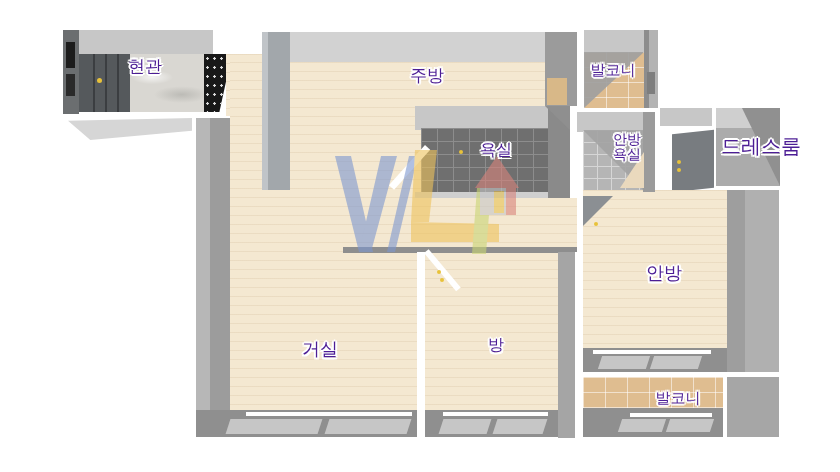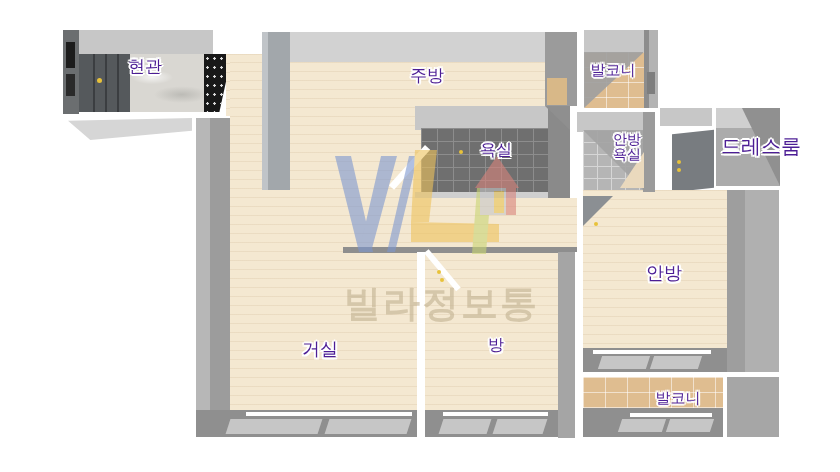--- a/index.html
+++ b/index.html
@@ -138,21 +138,20 @@
     <polygon points="56,8 72,8 46,104 34,104" fill="#7d97d0"></polygon>
     <polygon points="84,8 93,8 70,104 62,104" fill="#7d97d0"></polygon>
     <polygon points="90,2 112,2 104,74 86,74" fill="#eec35c"></polygon>
     <polygon points="86,74 174,76 174,94 86,94" fill="#eec35c"></polygon>
     <polygon points="152,40 166,40 161,106 147,106" fill="#c9d574"></polygon>
     <rect x="155" y="39" width="36" height="28" fill="#c6c6c6"></rect>
     <rect x="181" y="39" width="10" height="28" fill="#d8837c"></rect>
     <rect x="169" y="43" width="10" height="22" fill="#e7c253"></rect>
     <polygon points="150,40 172,8 194,40" fill="#d8837c"></polygon>
   </svg>
-  <div class="wm-brand">빌라정보통</div>
 
   <div class="room-label" style="left:145px;top:67px;font-size:17px;">현관</div>
   <div class="room-label" style="left:427px;top:76px;font-size:17px;">주방</div>
   <div class="room-label" style="left:613px;top:70px;font-size:15px;">발코니</div>
   <div class="room-label" style="left:496px;top:150px;font-size:16px;">욕실</div>
   <div class="room-label" style="left:627px;top:147px;font-size:14px;">
     <span style="display:block;">안방</span>
     <span style="display:block;">욕실</span>
   </div>
   <div class="room-label" style="left:751px;top:147px;font-size:20px;margin-left:10px;">드레스룸</div>

